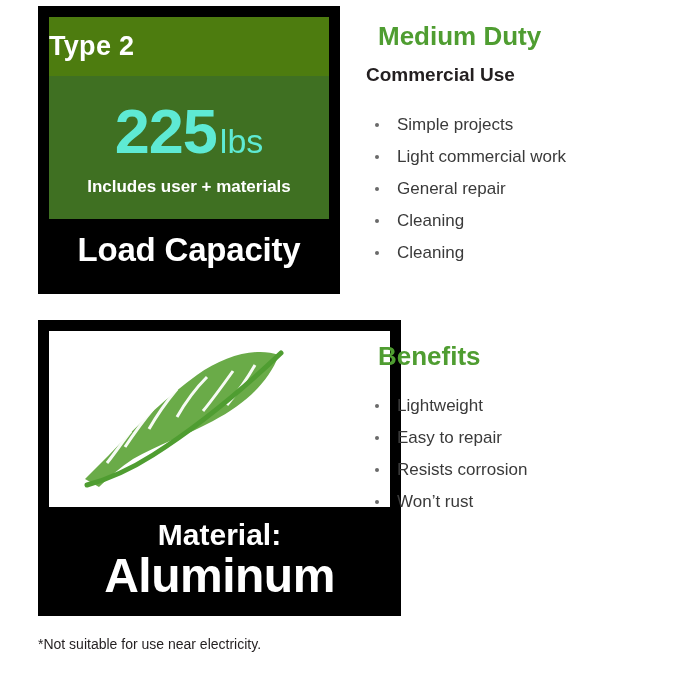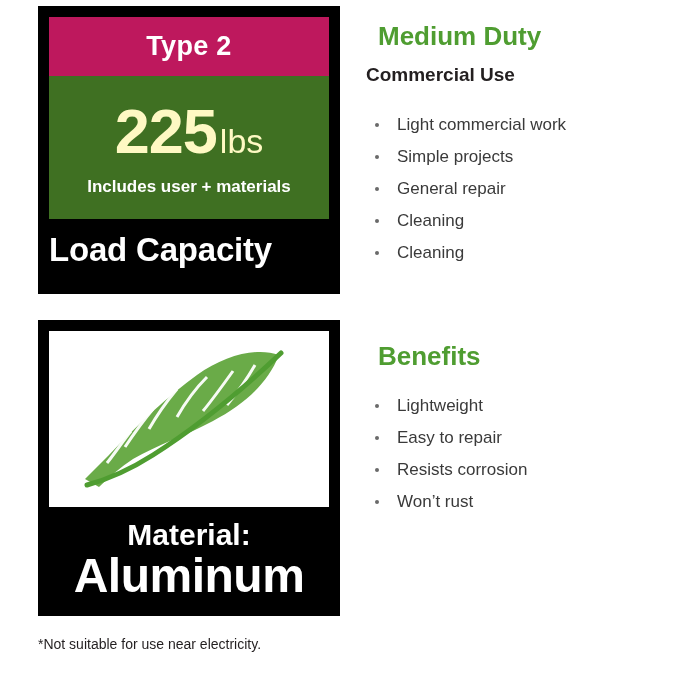--- a/index.html
+++ b/index.html
@@ -30,25 +30,24 @@
 
   #capacity-card {
     left: 38px;
     top: 6px;
     width: 302px;
     height: 288px;
     padding: 11px;
   }
 
   .type-band {
-    background: #be185d;
+    background: #4d7c0f;
     height: 59px;
     display: flex;
     align-items: center;
-    justify-content: center;
   }
   .type-band span {
     color: #ffffff;
     font-size: 27px;
     font-weight: bold;
     letter-spacing: .3px;
   }
 
   .weight-band {
     background: #3f7022;
@@ -56,21 +55,21 @@
     display: flex;
     flex-direction: column;
     align-items: center;
     justify-content: center;
     padding-top: 2px;
     box-sizing: border-box;
   }
   .weight-line {
     display: flex;
     align-items: baseline;
-    color: #fef9c3;
+    color: #5eead4;
   }
   .weight-number {
     font-size: 63px;
     font-weight: bold;
     line-height: 1;
     letter-spacing: -1px;
   }
   .weight-unit {
     font-size: 34px;
     font-weight: normal;
@@ -81,33 +80,34 @@
     color: #ffffff;
     font-size: 17px;
     font-weight: bold;
     margin-top: 14px;
   }
 
   .card-caption {
     height: 62px;
     display: flex;
     align-items: center;
+    justify-content: center;
     color: #ffffff;
   }
   .card-caption span {
     font-size: 33px;
     font-weight: bold;
     letter-spacing: -.2px;
   }
 
   
   #material-card {
     left: 38px;
     top: 320px;
-    width: 302px;
+    width: 363px;
     height: 296px;
     padding: 11px;
   }
   .image-panel {
     background: #ffffff;
     height: 176px;
     position: relative;
     overflow: hidden;
   }
   .material-text {
@@ -235,22 +235,22 @@
       <div class="material-value">Aluminum</div>
     </div>
   </div>
 
   <div class="footnote">*Not suitable for use near electricity.</div>
 
   <div class="section" id="section-duty">
     <h2 class="section-title">Medium Duty</h2>
     <p class="section-sub">Commercial Use</p>
     <ul class="bullets">
+      <li><span class="dot"></span><span>Simple projects</span></li>
       <li><span class="dot"></span><span>Light commercial work</span></li>
-      <li><span class="dot"></span><span>Simple projects</span></li>
       <li><span class="dot"></span><span>General repair</span></li>
       <li><span class="dot"></span><span>Cleaning</span></li>
       <li><span class="dot"></span><span>Cleaning</span></li>
     </ul>
   </div>
 
   <div class="section" id="section-benefits">
     <h2 class="section-title">Benefits</h2>
     <ul class="bullets">
       <li><span class="dot"></span><span>Lightweight</span></li>

